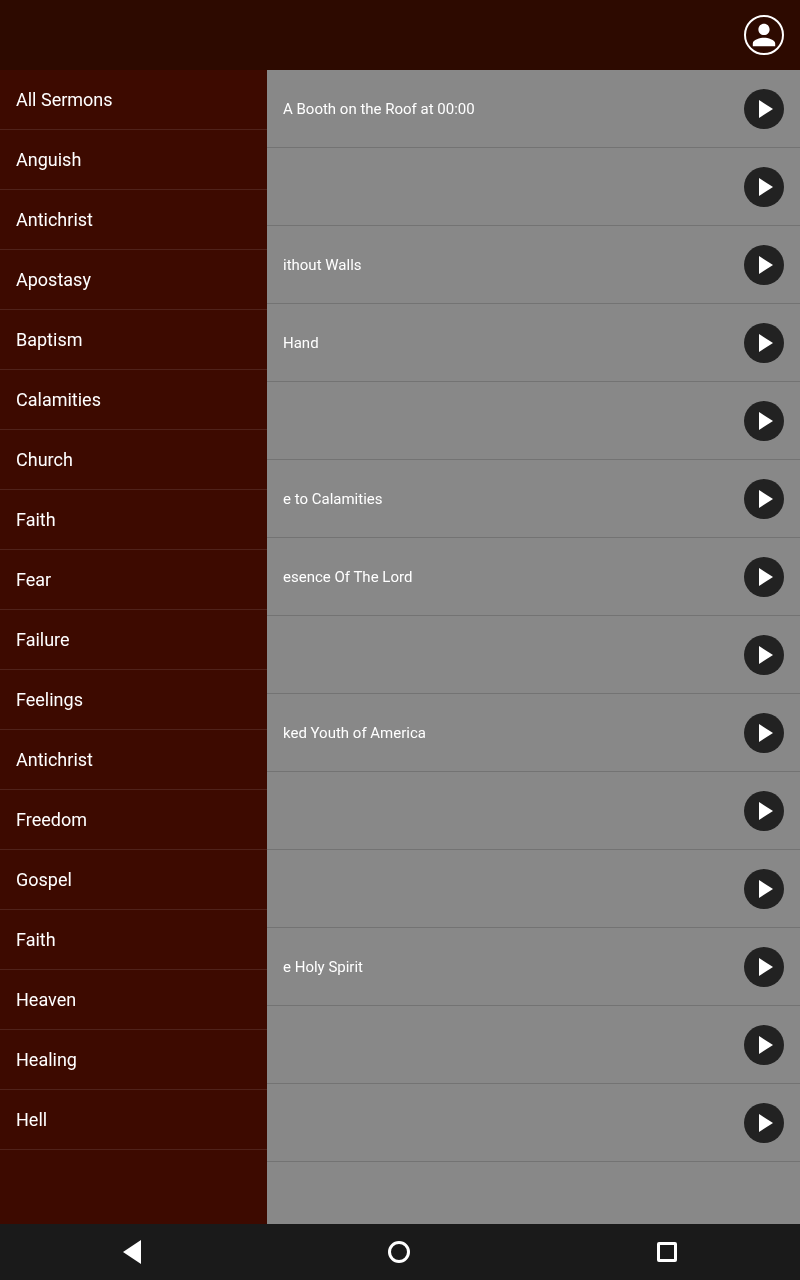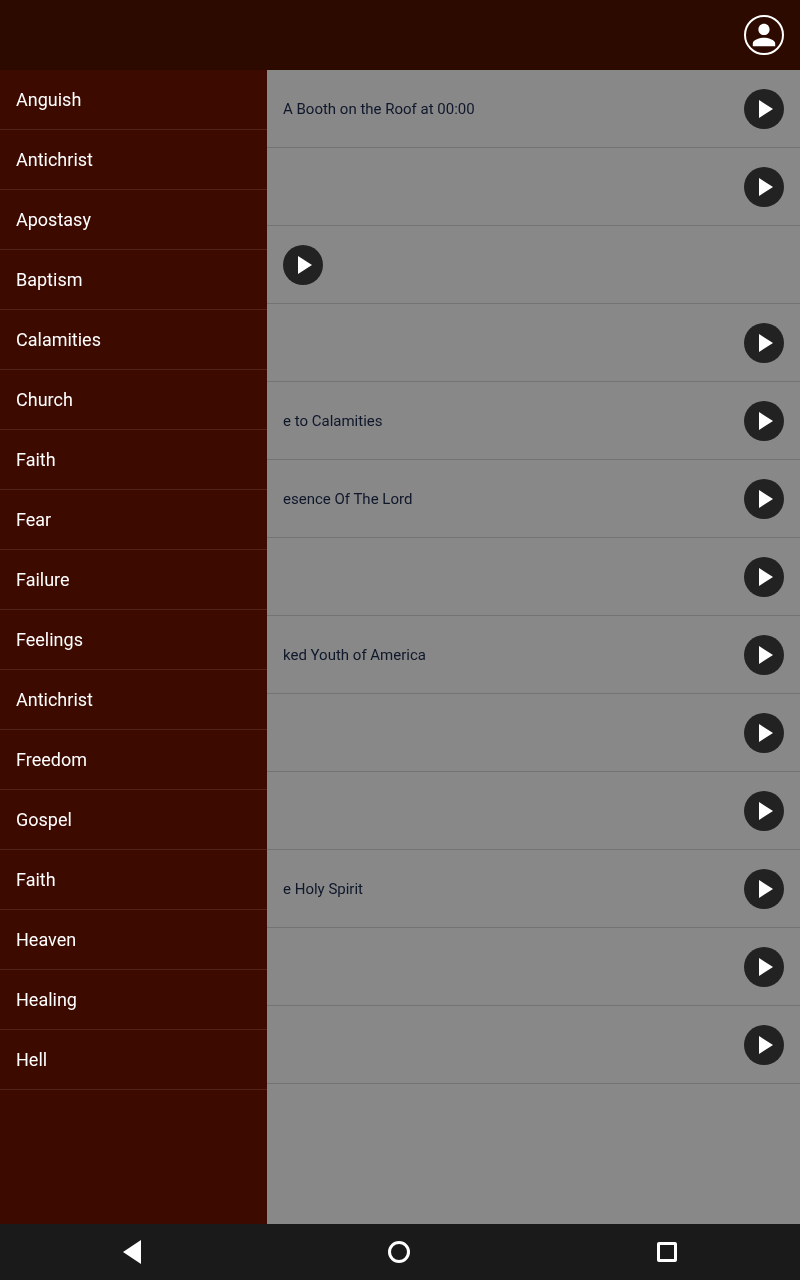--- a/index.html
+++ b/index.html
@@ -99,21 +99,21 @@
       justify-content: space-between;
       padding: 0 16px;
       border-bottom: 1px solid rgba(0,0,0,0.15);
       background: #888;
       cursor: pointer;
     }
     .sermon-item:nth-child(even) {
       background: #888;
     }
     .sermon-item-text {
-      color: #0f172a;
+      color: #ffffff;
       font-size: 15px;
       flex: 1;
       padding-right: 1px;
     }
     .play-btn {
       width: 40px;
       height: 40px;
       border-radius: 50%;
       background: #222;
       display: flex;
@@ -179,20 +179,23 @@
   <div class="app-bar-avatar">
     <svg width="28" height="28" viewBox="0 0 24 24" fill="white">
       <path d="M12 12c2.7 0 4.8-2.1 4.8-4.8S14.7 2.4 12 2.4 7.2 4.5 7.2 7.2 9.3 12 12 12zm0 2.4c-3.2 0-9.6 1.6-9.6 4.8v2.4h19.2v-2.4c0-3.2-6.4-4.8-9.6-4.8z"></path>
     </svg>
   </div>
 </div>
 
 <div class="main-content">
 
   <div class="sidebar" id="sidebar-container">
+  <div class="sidebar-item">
+        <span class="sidebar-item-label">All Sermons</span>
+      </div>
       <div class="sidebar-item">
         <span class="sidebar-item-label">Anguish</span>
       </div>
       <div class="sidebar-item">
         <span class="sidebar-item-label">Antichrist</span>
       </div>
       <div class="sidebar-item">
         <span class="sidebar-item-label">Apostasy</span>
       </div>
       <div class="sidebar-item">
@@ -246,20 +249,27 @@
           <div class="play-icon"></div>
         </div>
       </div>
       <div class="sermon-item">
         <span class="sermon-item-text"></span>
         <div class="play-btn">
           <div class="play-icon"></div>
         </div>
       </div>
       <div class="sermon-item">
+        <span class="sermon-item-text">ithout Walls</span>
+        <div class="play-btn">
+          <div class="play-icon"></div>
+        </div>
+      </div>
+      <div class="sermon-item">
+        <span class="sermon-item-text">Hand</span>
         <div class="play-btn">
           <div class="play-icon"></div>
         </div>
       </div>
       <div class="sermon-item">
         <span class="sermon-item-text"></span>
         <div class="play-btn">
           <div class="play-icon"></div>
         </div>
       </div>

